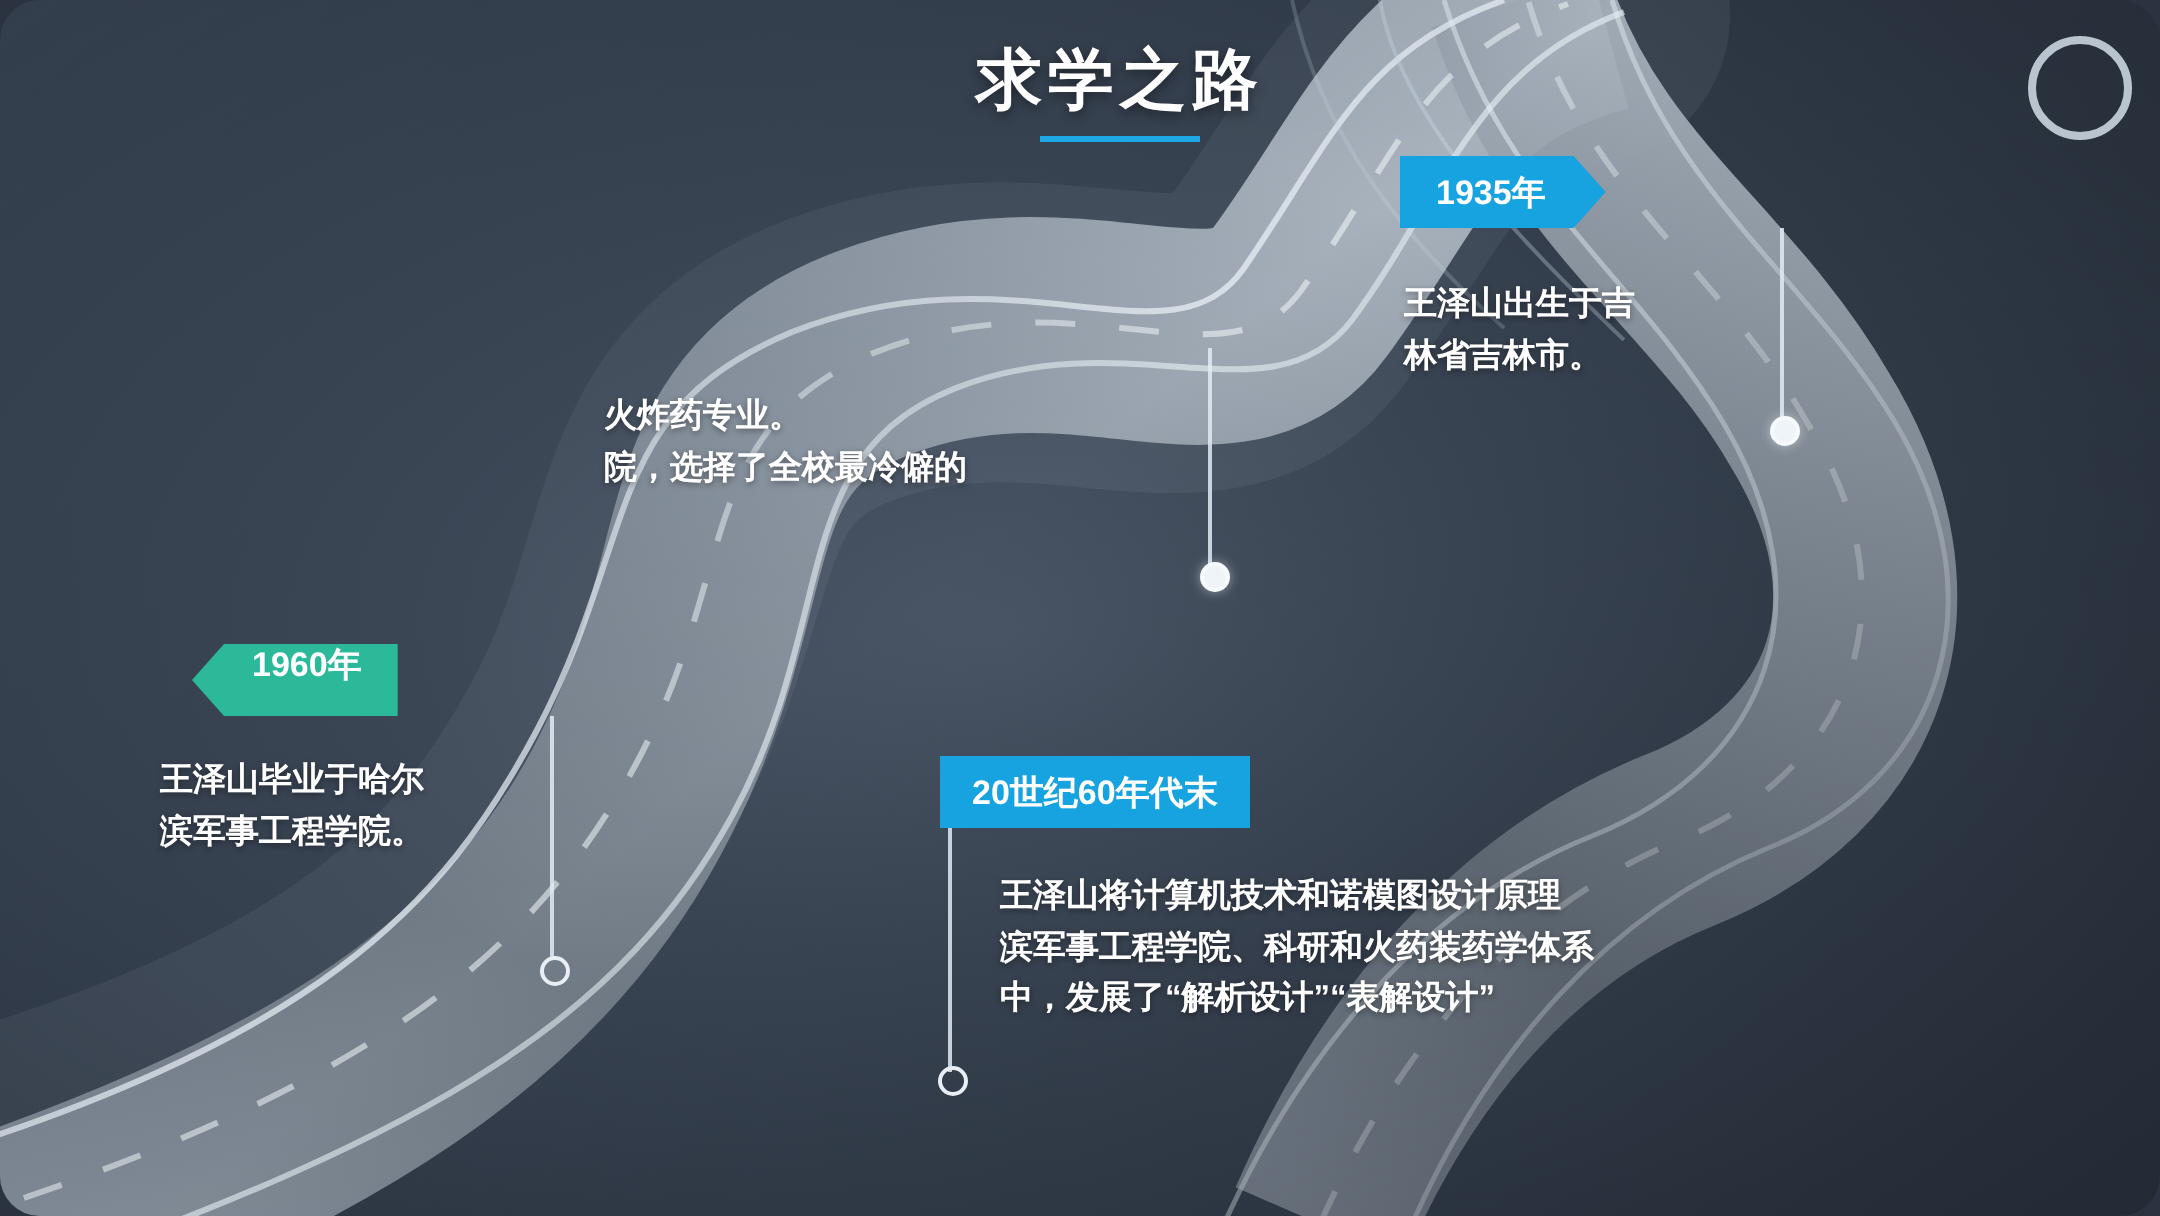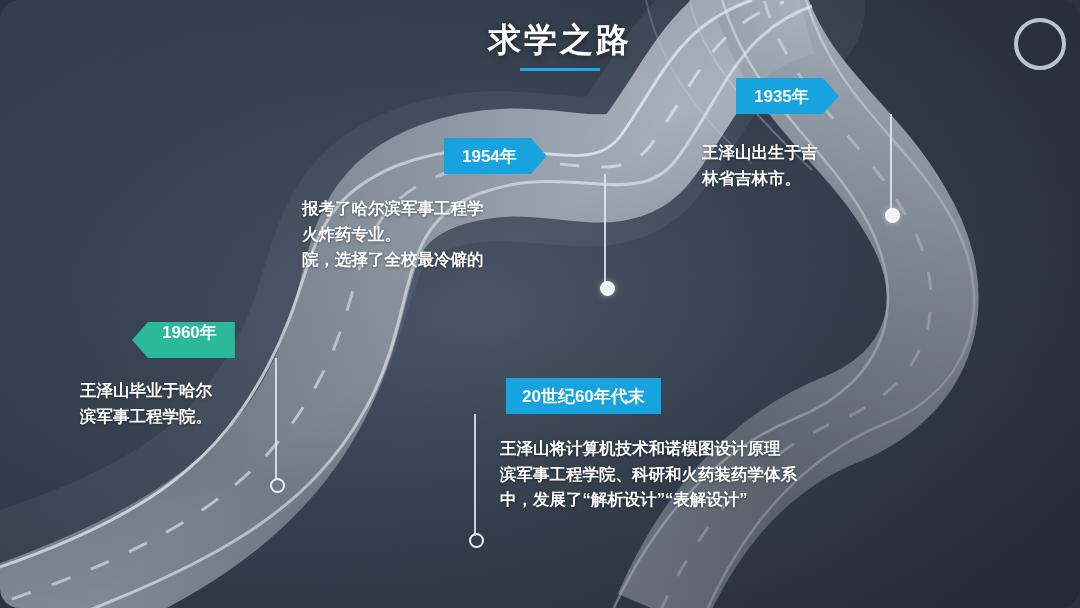--- a/index.html
+++ b/index.html
@@ -72,21 +72,20 @@
     position: absolute;
     z-index: 14;
     height: 36px;
     display: flex;
     align-items: center;
     color: #ffffff;
     font-size: 17px;
     font-weight: bold;
     white-space: nowrap;
     box-sizing: border-box;
-    margin-left: 36px;
   }
   .tag .tag-label { display: block; }
 
   
   .tag.left-arrow {
     padding: 0 18px 16px 30px;
     clip-path: polygon(16px 0, 100% 0, 100% 100%, 16px 100%, 0 50%);
   }
   
   .tag.right-arrow {
@@ -194,25 +193,21 @@
   <div class="tag blue right-arrow" style="left:700px; top:78px;">
     <span class="tag-label">1935年</span>
   </div>
   <div class="body-text" style="left:702px; top:140px; width:210px;">
     <div>王泽山出生于吉</div>
     <div>林省吉林市。</div>
   </div>
   <div class="connector" style="left:890px; top:114px; height:100px;"></div>
   <div class="node-dot" style="left:885px; top:208px;"></div>
 
-  <div class="tag blue right-arrow" style="left:408px; top:138px;">
-    <span class="tag-label">1954年</span>
-  </div>
   <div class="body-text" style="left:302px; top:196px; width:300px;">
-    <div>报考了哈尔滨军事工程学</div>
     <div>火炸药专业。</div>
     <div>院，选择了全校最冷僻的</div>
   </div>
   <div class="connector" style="left:604px; top:174px; height:112px;"></div>
   <div class="node-dot" style="left:600px; top:281px;"></div>
 
   <div class="tag green left-arrow" style="left:96px; top:322px;">
     <span class="tag-label">1960年</span>
   </div>
   <div class="body-text" style="left:80px; top:378px; width:220px;">

